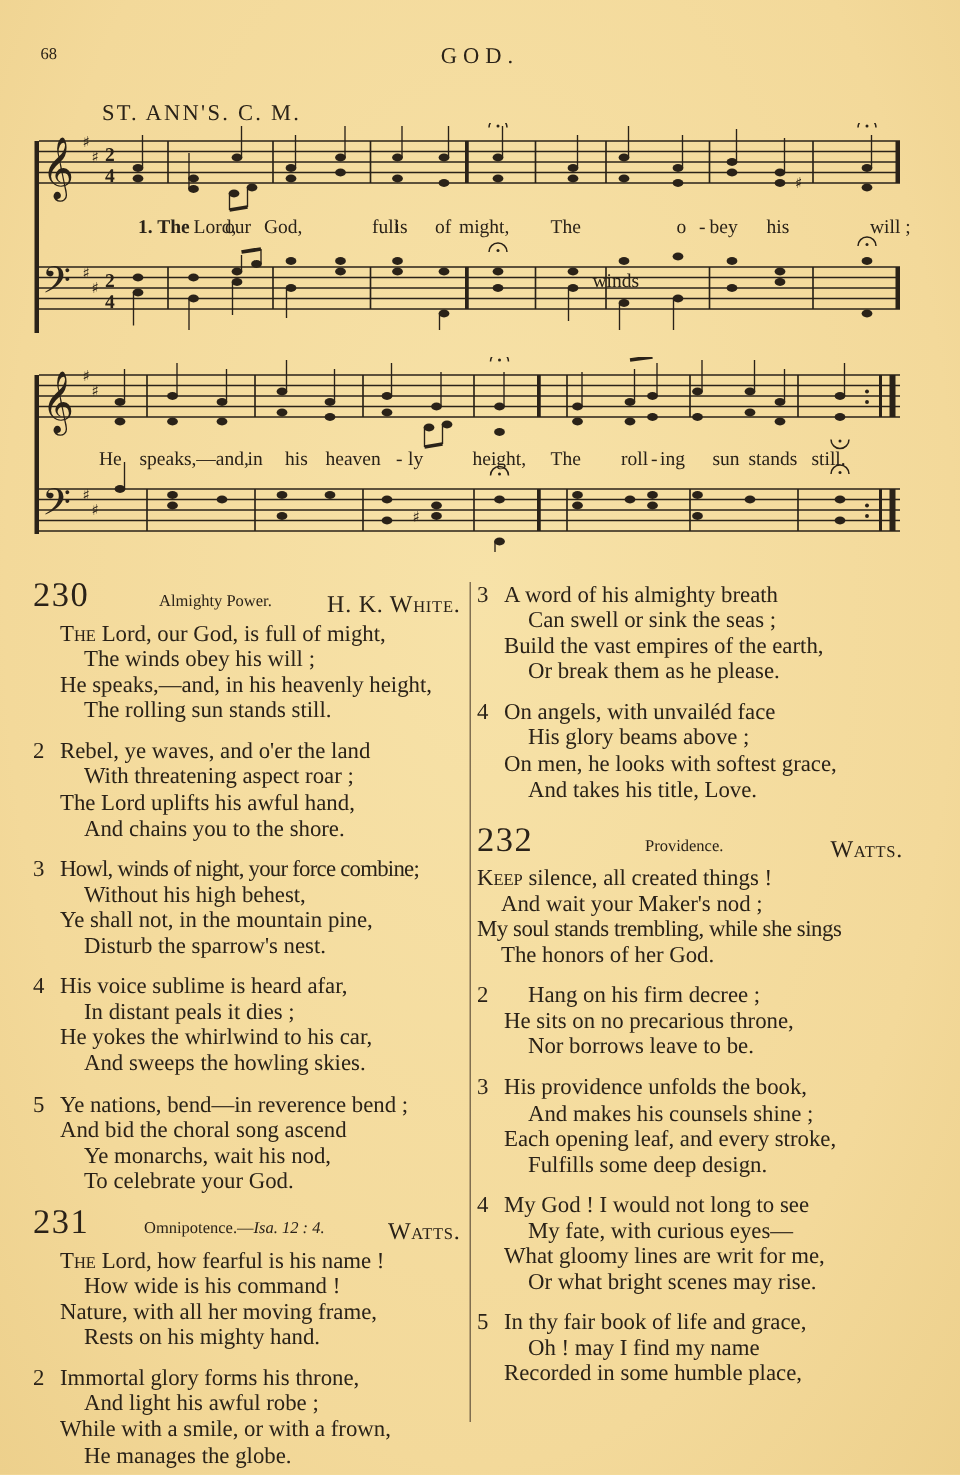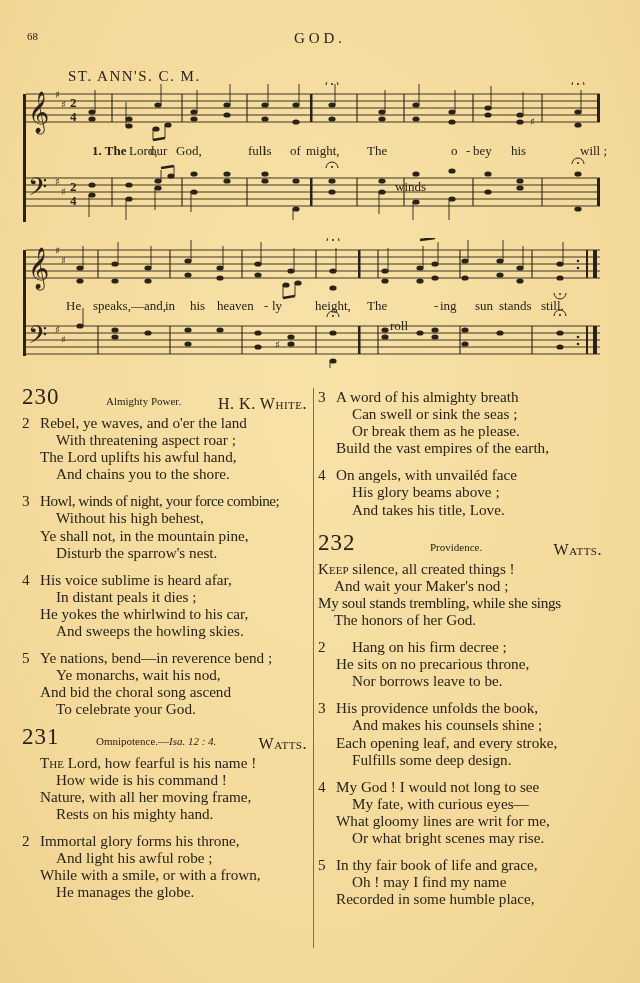--- a/index.html
+++ b/index.html
@@ -368,61 +368,67 @@
   <div class="lyric-line" style="top:60px;">
     <span style="left:46px;">He</span>
     <span style="left:73px;">speaks,—and,</span>
     <span style="left:145px;">in</span>
     <span style="left:170px;">his</span>
     <span style="left:197px;">heaven</span>
     <span style="left:244px;">-</span>
     <span style="left:252px;">ly</span>
     <span style="left:295px;">height,</span>
     <span style="left:347px;">The</span>
-    <span style="left:370px;margin-top:20px;">roll</span>
+    <span style="left:394px;">roll</span>
     <span style="left:414px;">-</span>
     <span style="left:420px;">ing</span>
     <span style="left:455px;">sun</span>
     <span style="left:479px;">stands</span>
     <span style="left:521px;">still.</span>
   </div>
 </div>
 
 <div class="divider"></div>
 
 <div class="col col-left">
 
   <div class="hymn">
     <div class="hymn-head">
       <span class="hymn-num">230</span>
       <span class="hymn-subject" style="left:84px;">Almighty Power.</span>
       <span class="hymn-author">H. K. White.</span>
     </div>
     <div class="stanza">
+      <div class="line l1"><span class="smallcaps">The</span> <span>Lord, our God, is full of might,</span></div>
+      <div class="line l2">The winds obey his will ;</div>
+      <div class="line l3">He speaks,—and, in his heavenly height,</div>
+      <div class="line l4">The rolling sun stands still.</div>
+    </div>
+    <div class="stanza">
       <div class="line l1"><span class="vnum">2</span><span>Rebel, ye waves, and o'er the land</span></div>
       <div class="line l2">With threatening aspect roar ;</div>
       <div class="line l3">The Lord uplifts his awful hand,</div>
       <div class="line l4">And chains you to the shore.</div>
     </div>
     <div class="stanza">
       <div class="line l1" style="letter-spacing:-0.5px;"><span class="vnum">3</span><span>Howl, winds of night, your force combine;</span></div>
       <div class="line l2">Without his high behest,</div>
       <div class="line l3">Ye shall not, in the mountain pine,</div>
       <div class="line l4">Disturb the sparrow's nest.</div>
     </div>
     <div class="stanza">
       <div class="line l1"><span class="vnum">4</span><span>His voice sublime is heard afar,</span></div>
       <div class="line l2">In distant peals it dies ;</div>
       <div class="line l3">He yokes the whirlwind to his car,</div>
       <div class="line l4">And sweeps the howling skies.</div>
     </div>
     <div class="stanza">
       <div class="line l1"><span class="vnum">5</span><span>Ye nations, bend—in reverence bend ;</span></div>
+      <div class="line l3">And bid the choral song ascend</div>
       <div class="line l2">Ye monarchs, wait his nod,</div>
-      <div class="line l3">And bid the choral song ascend</div>
       <div class="line l4">To celebrate your God.</div>
     </div>
   </div>
 
   <div class="hymn">
     <div class="hymn-head">
       <span class="hymn-num">231</span>
       <span class="hymn-subject" style="left:74px;"><span>Omnipotence.—</span><em class="ref">Isa. 12 : 4.</em></span>
       <span class="hymn-author">Watts.</span>
     </div>
@@ -439,26 +445,27 @@
       <div class="line l4">He manages the globe.</div>
     </div>
   </div>
 </div>
 
 <div class="col col-right">
   <div class="hymn">
     <div class="stanza">
       <div class="line l1"><span class="vnum">3</span><span>A word of his almighty breath</span></div>
       <div class="line l2">Can swell or sink the seas ;</div>
+      <div class="line l3">Build the vast empires of the earth,</div>
       <div class="line l4">Or break them as he please.</div>
-      <div class="line l3">Build the vast empires of the earth,</div>
     </div>
     <div class="stanza">
       <div class="line l1"><span class="vnum">4</span><span>On angels, with unvailéd face</span></div>
       <div class="line l2">His glory beams above ;</div>
+      <div class="line l3">On men, he looks with softest grace,</div>
       <div class="line l4">And takes his title, Love.</div>
     </div>
   </div>
 
   <div class="hymn" style="margin-top:16px;">
     <div class="hymn-head">
       <span class="hymn-num">232</span>
       <span class="hymn-subject" style="left:112px;">Providence.</span>
       <span class="hymn-author" style="right:6px;">Watts.</span>
     </div>

